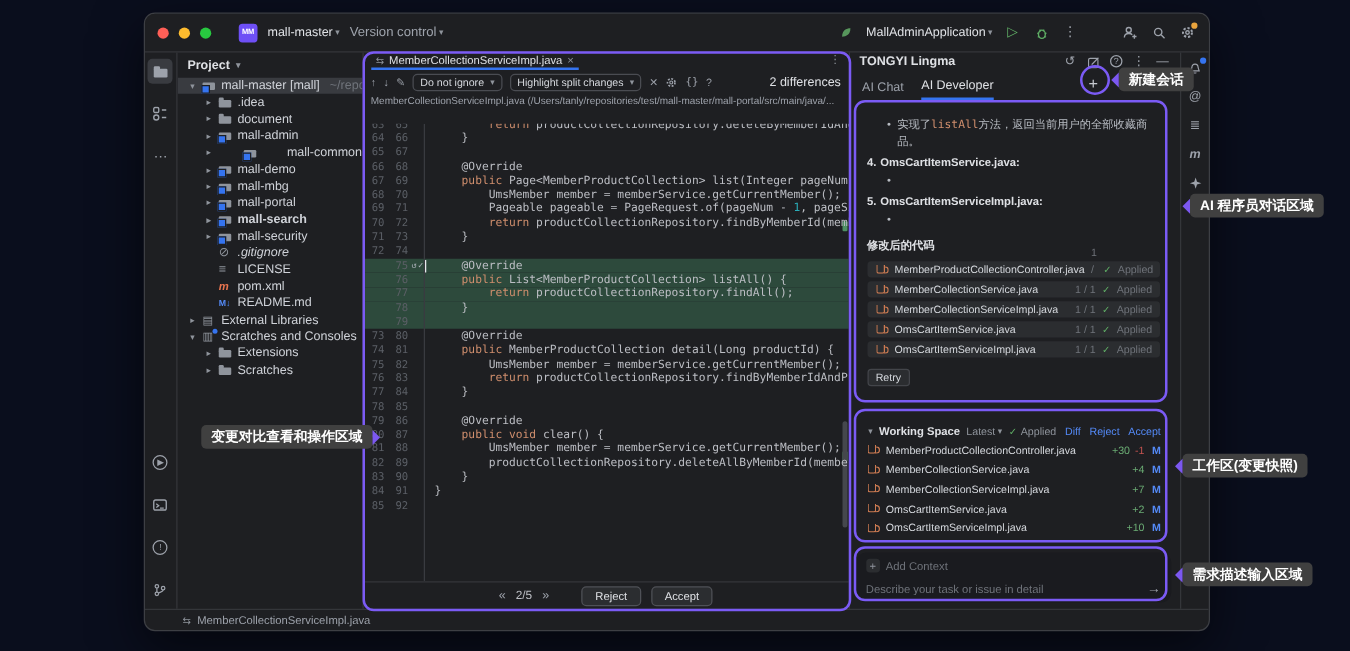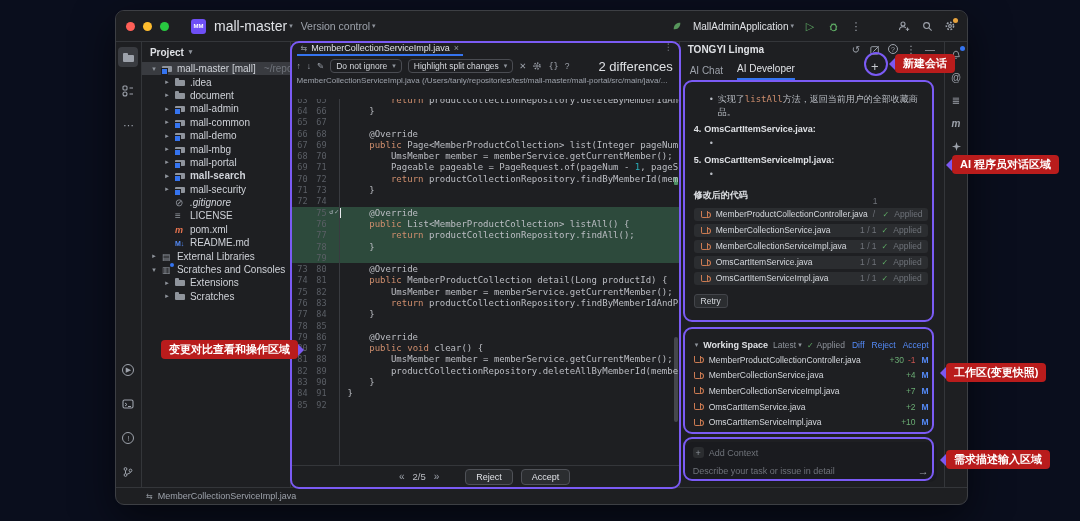--- a/index.html
+++ b/index.html
@@ -5,21 +5,21 @@
   *{margin:0;padding:0;box-sizing:border-box}
   html,body{width:1080px;height:521px;overflow:hidden}
   body{background:#0a0e1d;font-family:"Liberation Sans",sans-serif;color:#bcbec4;position:relative}
   .stage{position:absolute;left:0;top:0;width:1080px;height:521px}
 
   
   .window{position:absolute;left:115px;top:10px;width:853px;height:495px;background:#1e1f22;border:1px solid #3d3f44;border-radius:9px;box-shadow:0 14px 40px rgba(0,0,0,.55);display:flex;flex-direction:column;overflow:hidden}
   .titlebar{height:30px;display:flex;align-items:center;padding:0 10px;gap:8px;background:#1e1f22}
   .dot{width:9px;height:9px;border-radius:50%}
   .appbadge{width:15px;height:15px;border-radius:3px;background:#6e4ff6;color:#fff;font-size:6px;font-weight:bold;display:flex;align-items:center;justify-content:center;margin-left:14px}
-  .tb-label{font-size:14px;color:#dfe1e5}
+  .tb-label{font-size:10px;color:#dfe1e5}
   .tb-dim{font-size:10.5px;color:#9da2ab}
   .chev{font-size:7px;color:#8f949c;margin-left:2px}
   .tb-right{margin-left:auto;display:flex;align-items:center;gap:9px}
   .tb-gap{width:16px}
   .icx{color:#9da2ab;font-size:11px;line-height:1;display:inline-flex;align-items:center;justify-content:center;width:14px;height:14px;position:relative}
   .greenx{color:#5fad65}
   .gear-dot::after{content:"";position:absolute;right:-1px;top:-1px;width:5px;height:5px;border-radius:50%;background:#e8a33d}
 
   .main{flex:1;display:flex;border-top:1px solid #34363a;border-bottom:1px solid #34363a;min-height:0}
   .statusbar{height:16px;display:flex;align-items:center;gap:5px;padding:0 8px 0 30px;font-size:9px;color:#9da2ab}
@@ -58,21 +58,21 @@
   .ico-java::after{content:"";position:absolute;left:7px;top:3px;width:3px;height:4px;border:1px solid #cc7b52;border-left:none;border-radius:0 3px 3px 0}
 
   
   .editor{width:390px;border-right:1px solid #34363a;display:flex;flex-direction:column;min-width:0}
   .tabbar{height:15px;display:flex;align-items:flex-start;padding-left:6px;font-size:9px;color:#dfe1e5}
   .tab{display:flex;align-items:center;gap:4px;height:14px;border-bottom:2px solid #3574f0;padding:0 4px}
   .tab .close{color:#8f949c;font-size:9px}
   .tab-kebab{margin-left:auto;color:#8f949c;padding-right:6px;font-size:9px}
   .dtoolbar{height:18px;display:flex;align-items:center;gap:6px;padding:0 6px;font-size:8.5px;color:#9da2ab}
   .pill{border:1px solid #4a4c52;border-radius:4px;height:14px;display:flex;align-items:center;gap:3px;padding:0 5px;color:#d5d8dd;font-size:8.5px}
-  .diff-count{margin-left:auto;color:#dfe1e5;font-size:13px;white-space:nowrap}
+  .diff-count{margin-left:auto;color:#dfe1e5;font-size:10px;white-space:nowrap}
   .paths{height:24px;padding:0 6px;font-size:8px;line-height:12px;color:#9da2ab;white-space:nowrap;overflow:hidden}
   .codewrap{flex:1;position:relative;overflow:hidden;font-family:"DejaVu Sans Mono",monospace;font-size:9px}
   .gut-div{position:absolute;left:48px;top:0;bottom:0;width:1px;background:#393b40}
   .code-line{height:11.3px;display:flex;align-items:center;white-space:pre}
   .code-line.add{background:#2d4a3c}
   .gut{width:48px;flex:none;display:flex;color:#5b5f66;font-size:8.5px}
   .gut .o{width:17px;text-align:right}
   .gut .n{width:17px;text-align:right;margin-left:2px}
   .gut .gic{width:12px;font-size:7px;color:#aab0b8;display:flex;gap:1px;justify-content:flex-end}
   .ct{padding-left:9px;position:relative}
@@ -128,21 +128,21 @@
 
   
   .strip{width:23px;border-left:1px solid #34363a;display:flex;flex-direction:column;align-items:center;padding-top:6px;gap:10px}
   .strip .icx{width:13px;height:13px;font-size:10px}
   .belldot::after{content:"";position:absolute;right:-2px;top:-2px;width:5px;height:5px;border-radius:50%;background:#3574f0}
   .mglyph{font-style:italic;font-weight:bold;color:#9da2ab;font-size:10px}
 
   
   .ann-rect{position:absolute;border:2px solid #7b5bf5;border-radius:9px;pointer-events:none}
   .ann-circle{position:absolute;border:2px solid #7b5bf5;border-radius:50%;pointer-events:none}
-  .callout{position:absolute;background:#b91c1c;color:#fff;font-size:11px;font-weight:bold;padding:2px 8px;border-radius:4px;white-space:nowrap;display:flex;align-items:center}
+  .callout{position:absolute;background:#404040;color:#fff;font-size:11px;font-weight:bold;padding:2px 8px;border-radius:4px;white-space:nowrap;display:flex;align-items:center}
   .callout.arrow-l::before{content:"";position:absolute;left:-6px;top:50%;transform:translateY(-50%);border:6px solid transparent;border-right-color:#7c58f0;border-left:none}
   .callout.arrow-r::after{content:"";position:absolute;right:-6px;top:50%;transform:translateY(-50%);border:6px solid transparent;border-left-color:#7c58f0;border-right:none}
 
   svg{display:block}
 </style>
 </head>
 <body>
 
 <div class="stage">
   <div class="window">
@@ -258,21 +258,21 @@
             <div class="tree-row" style="padding-left: 21px;">
               <span class="tr-chev">▸</span>
               <i class="ico ico-folder"></i>
               <span>document</span>
             </div>
             <div class="tree-row" style="padding-left: 21px;">
               <span class="tr-chev">▸</span>
               <i class="ico ico-module"></i>
               <span>mall-admin</span>
             </div>
-            <div class="tree-row" style="padding-left: 21px;">
+            <div class="tree-row" style="padding-left: 21px; justify-content: space-between;">
               <span class="tr-chev">▸</span>
               <i class="ico ico-module"></i>
               <span>mall-common</span>
             </div>
             <div class="tree-row" style="padding-left: 21px;">
               <span class="tr-chev">▸</span>
               <i class="ico ico-module"></i>
               <span>mall-demo</span>
             </div>
             <div class="tree-row" style="padding-left: 21px;">

